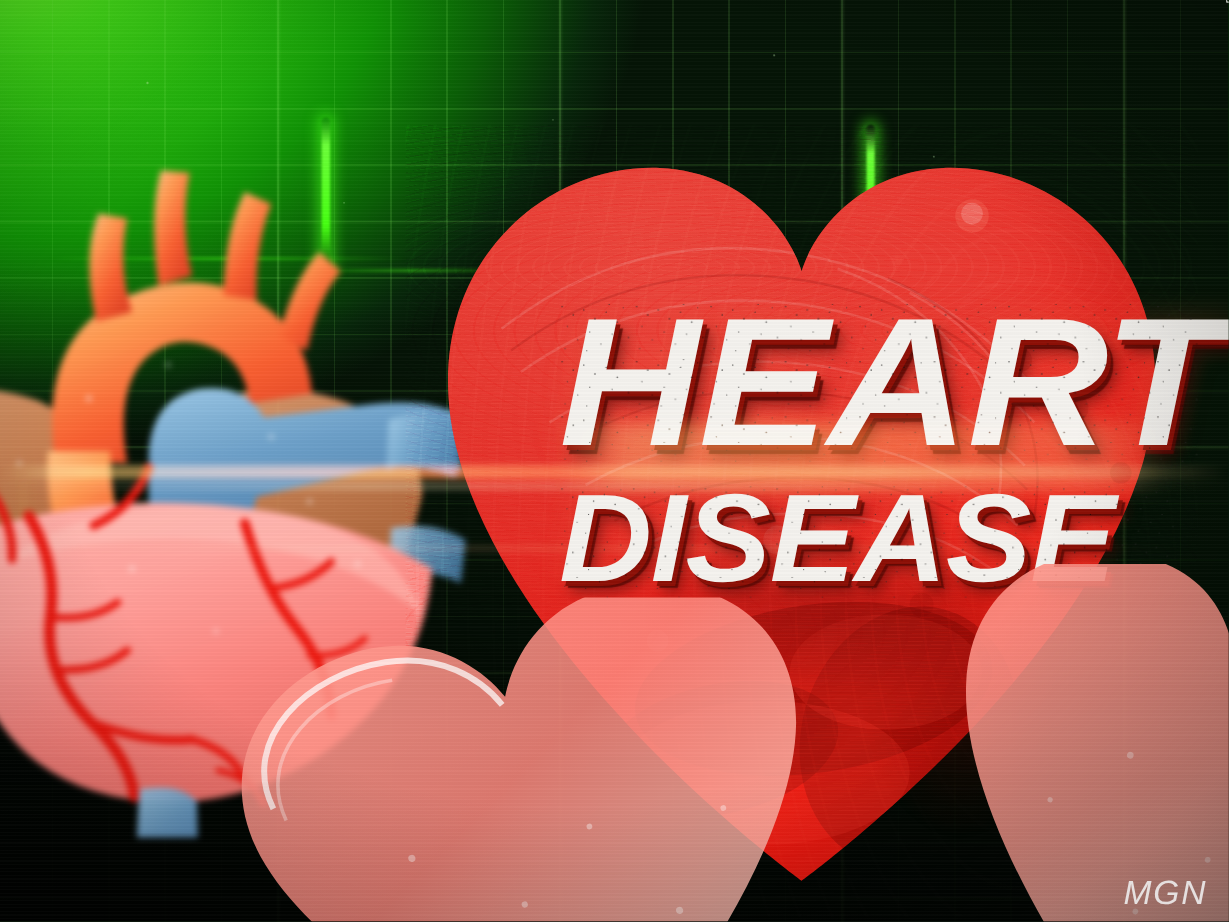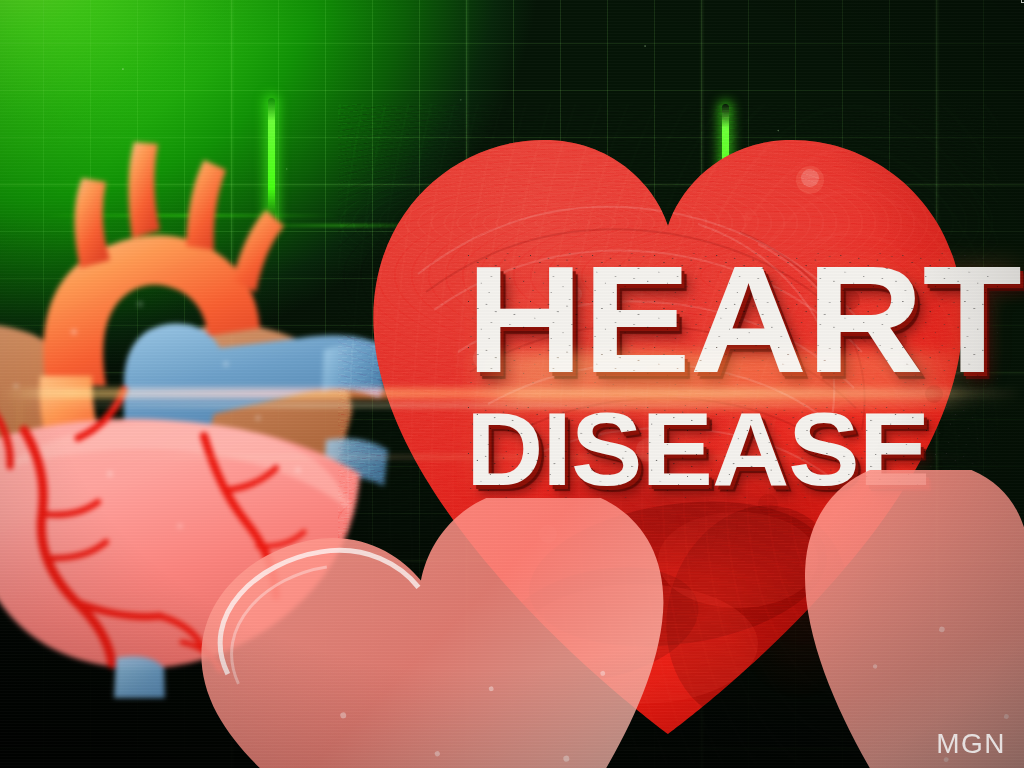--- a/index.html
+++ b/index.html
@@ -4,20 +4,21 @@
 <title>Heart Disease Graphic</title>
 <style>
   html,body{margin:0;padding:0;background:#000;}
   body{font-family:"Liberation Sans",sans-serif;}
 
   #stage{
     position:relative;
     width:1024px;height:768px;
     overflow:hidden;
     background:#06140a;
+    font-style:italic;
   }
 
   
   .bg-base{
     position:absolute;inset:0;
     background:
       radial-gradient(ellipse 520px 420px at 2% -6%, #6dfb2a 0%, #44e018 18%, #26b80d 38%, #109205 58%, #0a5c06 76%, #07260a 92%, #051406 100%),
       linear-gradient(150deg,#17a10a 0%,#0c6c06 34%,#073c06 62%,#061b08 82%,#041205 100%);
   }
   .bg-dark-bottom{

